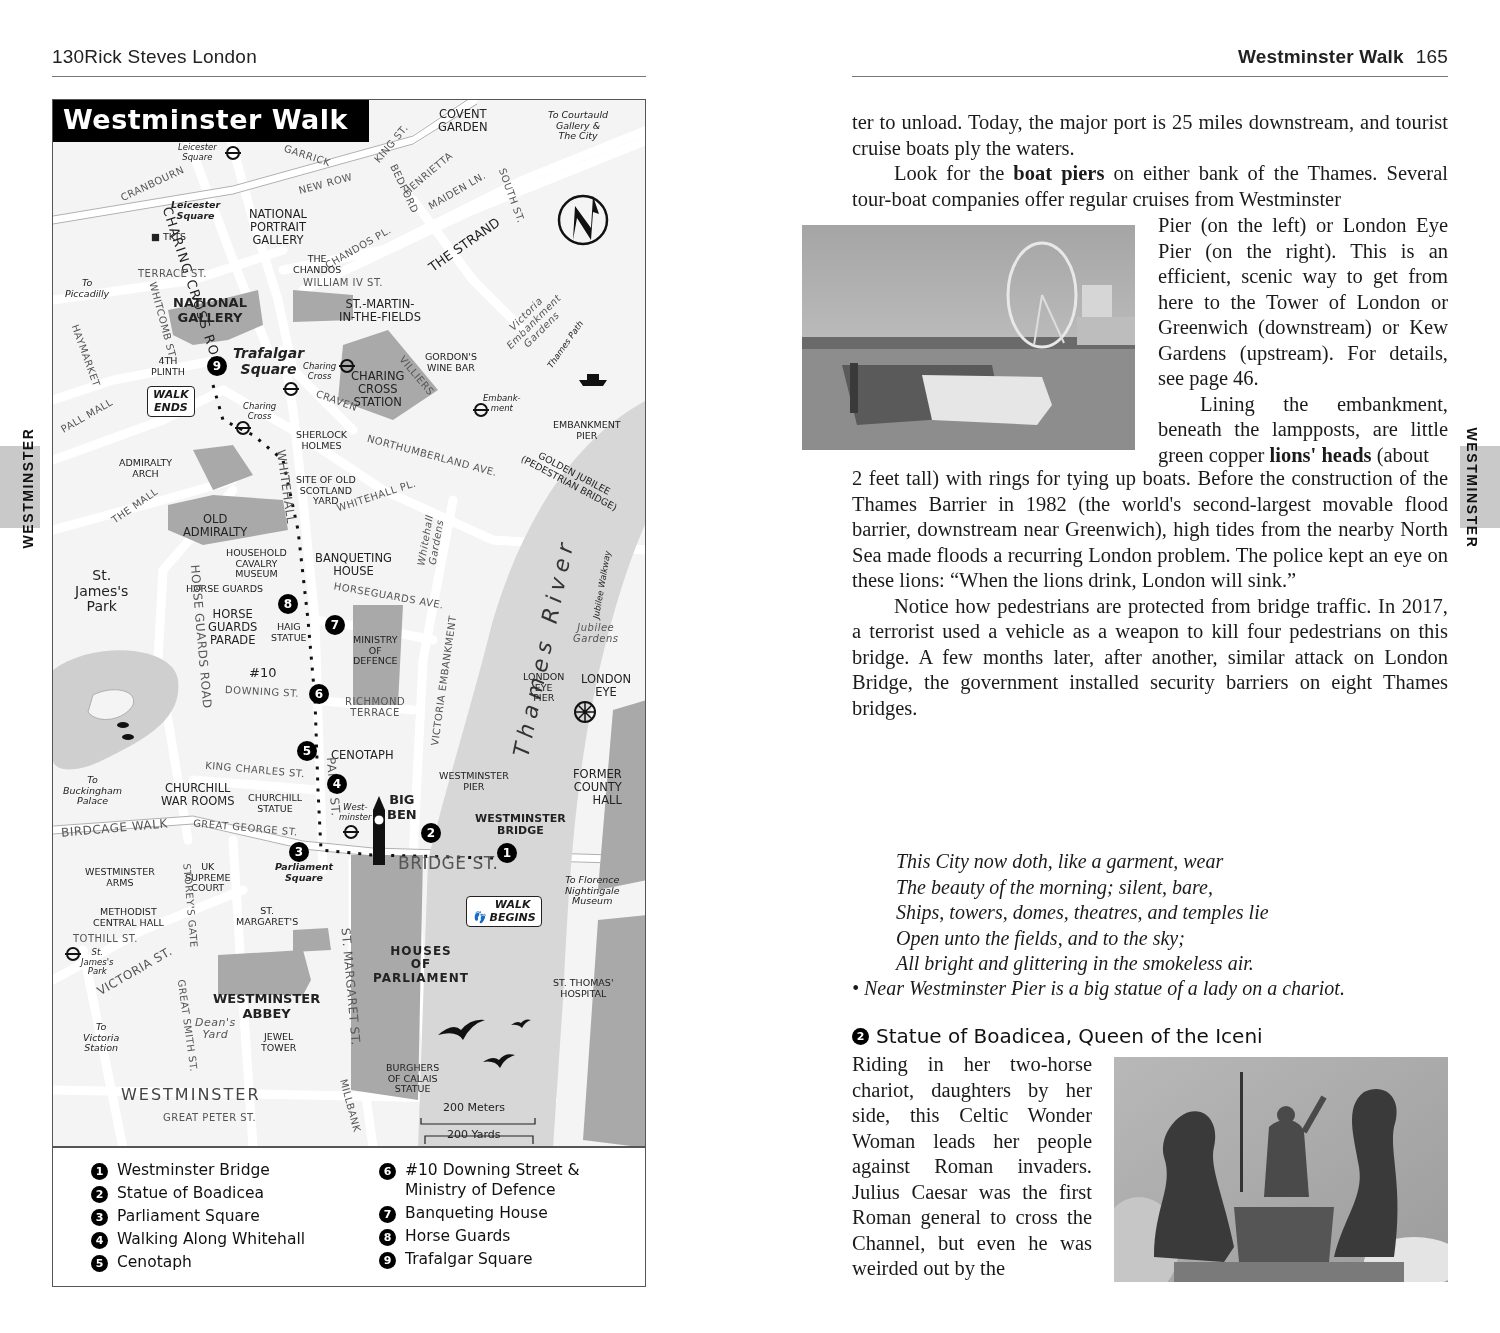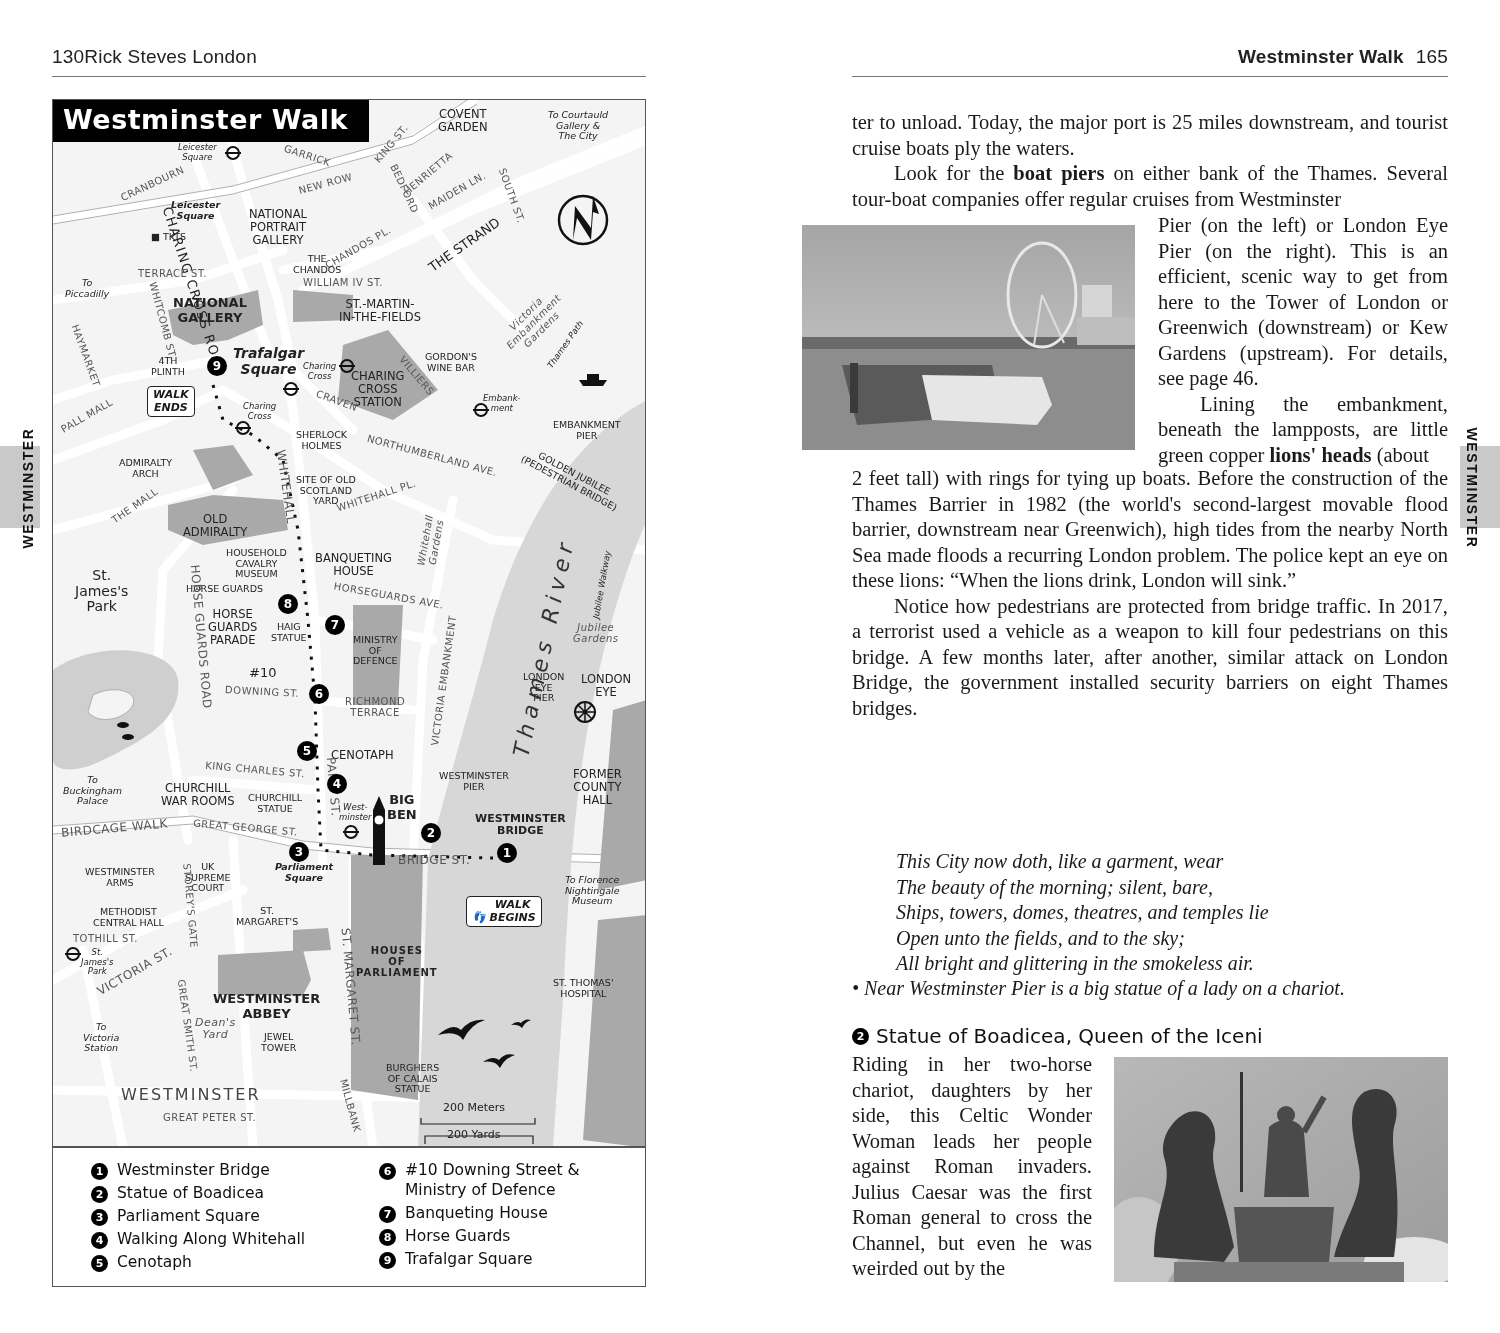--- a/index.html
+++ b/index.html
@@ -290,32 +290,32 @@
   <div class="lbl st" style="left:250px;top:680px;transform:rotate(85deg);font-size:12px;">PARL. ST.</div>
   <div class="lbl it sm" style="left:10px;top:675px;white-space:pre;">To
 Buckingham
 Palace</div>
   <div class="lbl" style="left:108px;top:682px;white-space:pre;">CHURCHILL
 WAR ROOMS</div>
   <div class="lbl sm" style="left:195px;top:693px;white-space:pre;">CHURCHILL
 STATUE</div>
   <div class="lbl sm" style="left:386px;top:671px;white-space:pre;">WESTMINSTER
 PIER</div>
-  <div class="lbl" style="left:520px;top:668px;white-space:pre;">FORMER
+  <div class="lbl" style="left:520px;top:668px;white-space:pre;text-align:right;">FORMER
 COUNTY
 HALL</div>
   <div class="lbl b" style="left:334px;top:693px;font-size:13px;white-space:pre;">BIG
 BEN</div>
   <div class="lbl it xs" style="left:286px;top:703px;white-space:pre;">West-
 minster</div>
   <div class="lbl b sm" style="left:422px;top:713px;white-space:pre;font-size:11px;">WESTMINSTER
 BRIDGE</div>
   <div class="lbl st" style="left:8px;top:722px;transform:rotate(-5deg);font-size:12px;">BIRDCAGE WALK</div>
   <div class="lbl st" style="left:140px;top:722px;transform:rotate(5deg);">GREAT GEORGE ST.</div>
-  <div class="lbl st" style="left:345px;top:754px;font-size:12px;">BRIDGE ST.</div>
+  <div class="lbl st" style="left:345px;top:754px;font-size:17px;">BRIDGE ST.</div>
   <div class="lbl sm" style="left:32px;top:767px;white-space:pre;">WESTMINSTER
 ARMS</div>
   <div class="lbl sm" style="left:132px;top:762px;white-space:pre;">UK
 SUPREME
 COURT</div>
   <div class="lbl it b sm" style="left:222px;top:762px;white-space:pre;">Parliament
 Square</div>
   <div class="lbl it sm" style="left:512px;top:775px;white-space:pre;">To Florence
 Nightingale
 Museum</div>
@@ -328,21 +328,21 @@
 CENTRAL HALL</div>
   <div class="lbl st" style="left:95px;top:800px;transform:rotate(85deg);">STOREY'S GATE</div>
   <div class="lbl sm" style="left:183px;top:806px;white-space:pre;">ST.
 MARGARET'S</div>
   <div class="lbl st" style="left:238px;top:880px;transform:rotate(85deg);font-size:12px;">ST. MARGARET ST.</div>
   <div class="lbl st" style="left:20px;top:833px;">TOTHILL ST.</div>
   <div class="lbl it xs" style="left:28px;top:848px;white-space:pre;">St.
 James's
 Park</div>
   <div class="lbl st" style="left:40px;top:865px;transform:rotate(-30deg);font-size:12px;">VICTORIA ST.</div>
-  <div class="lbl b" style="left:303px;top:845px;font-size:10px;letter-spacing:1px;white-space:pre;">HOUSES
+  <div class="lbl b" style="left:320px;top:845px;font-size:12px;letter-spacing:1px;white-space:pre;">HOUSES
 OF
 PARLIAMENT</div>
   <div class="lbl sm" style="left:500px;top:878px;white-space:pre;">ST. THOMAS'
 HOSPITAL</div>
   <div class="lbl b" style="left:160px;top:892px;font-size:13px;white-space:pre;">WESTMINSTER
 ABBEY</div>
   <div class="lbl it sm" style="left:30px;top:922px;white-space:pre;">To
 Victoria
 Station</div>
   <div class="lbl st" style="left:88px;top:920px;transform:rotate(82deg);">GREAT SMITH ST.</div>

